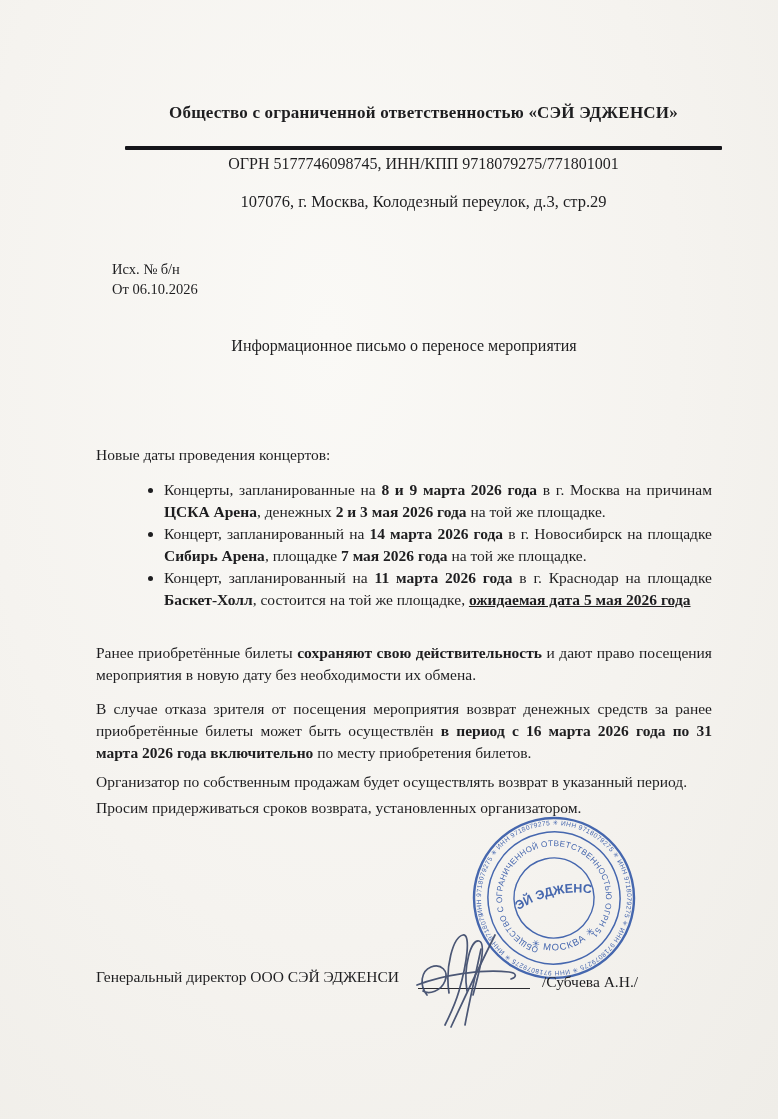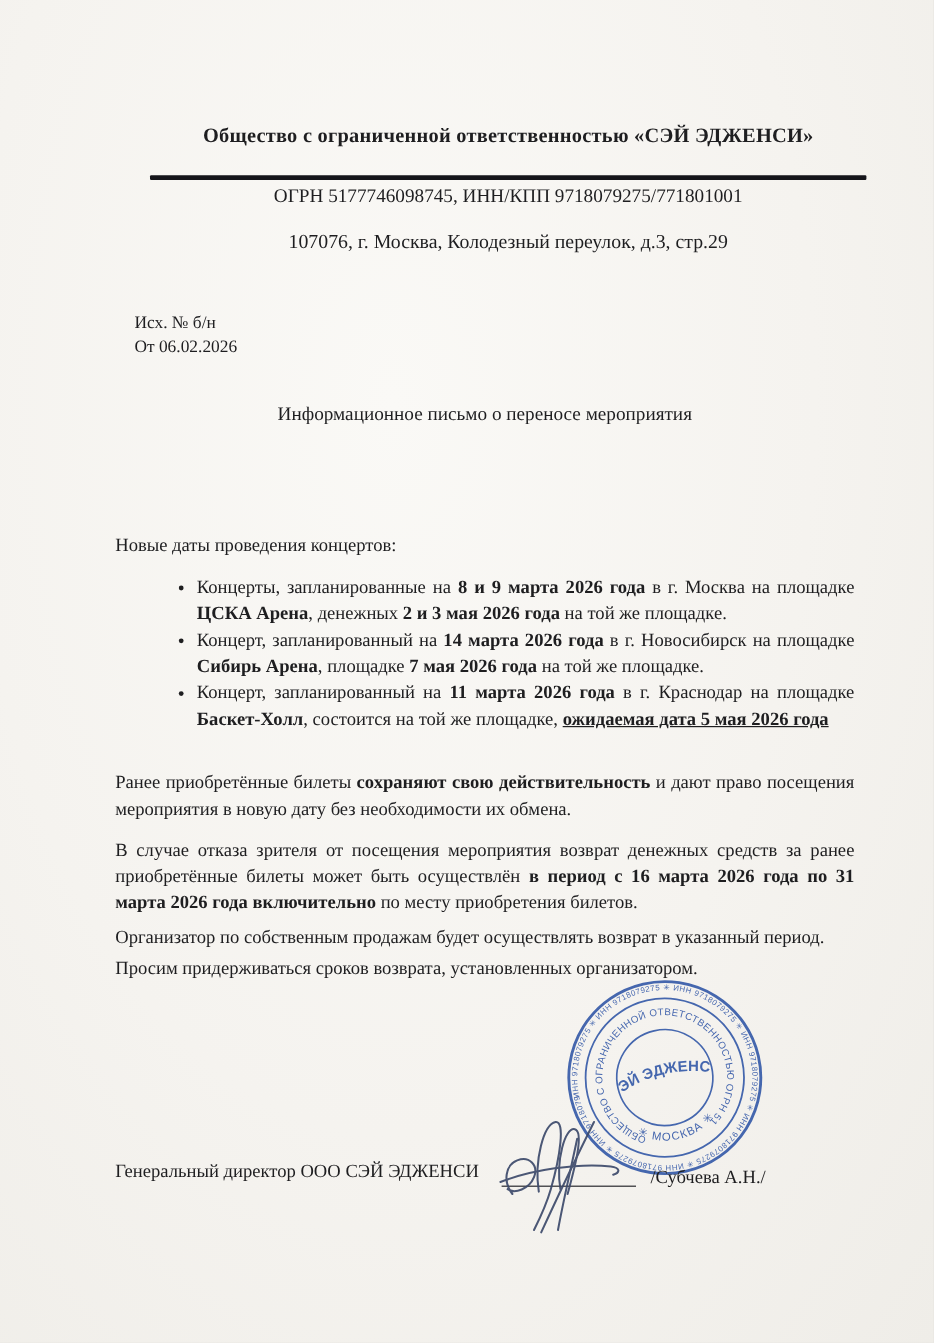--- a/index.html
+++ b/index.html
@@ -48,31 +48,31 @@
 
 <div class="page">
 
   <div class="company">Общество с ограниченной ответственностью «СЭЙ ЭДЖЕНСИ»</div>
   <div class="rule"></div>
   <div class="req1">ОГРН 5177746098745, ИНН/КПП 9718079275/771801001</div>
   <div class="req2">107076, г. Москва, Колодезный переулок, д.3, стр.29</div>
 
   <div class="meta">
     <div>Исх. № б/н</div>
-    <div>От 06.02.2026</div>
+    <div>От 06.10.2026</div>
   </div>
 
   <div class="doc-title">Информационное письмо о переносе мероприятия</div>
 
 
   <div class="col p-newdates">Новые даты проведения концертов:</div>
 
   <div class="col bullets">
     <ul>
-      <li><span>Концерты, запланированные на </span><span style="font-weight: bold;">8 и 9 марта 2026 года</span><span> в г. Москва на площадке </span><span style="font-weight: bold;">ЦСКА Арена</span><span>, денежных </span><span style="font-weight: bold;">2 и 3 мая 2026 года</span><span> на той же площадке.</span></li>
+      <li><span>Концерты, запланированные на </span><span style="font-weight: bold;">8 и 9 марта 2026 года</span><span> в г. Москва на причинам </span><span style="font-weight: bold;">ЦСКА Арена</span><span>, денежных </span><span style="font-weight: bold;">2 и 3 мая 2026 года</span><span> на той же площадке.</span></li>
       <li><span>Концерт, запланированный на </span><span style="font-weight: bold;">14 марта 2026 года</span><span> в г. Новосибирск на площадке </span><span style="font-weight: bold;">Сибирь Арена</span><span>, площадке </span><span style="font-weight: bold;">7 мая 2026 года</span><span> на той же площадке.</span></li>
       <li><span>Концерт, запланированный на </span><span style="font-weight: bold;">11 марта 2026 года</span><span> в г. Краснодар на площадке </span><span style="font-weight: bold;">Баскет-Холл</span><span>, состоится на той же площадке, </span><span style="font-weight: bold; text-decoration: underline; font-family: Liberation Serif, serif;">ожидаемая дата 5 мая  2026 года</span></li>
     </ul>
   </div>
 
   <div class="col p-tickets"><span>Ранее приобретённые билеты </span><span style="font-weight: bold;">сохраняют свою действительность</span><span> и дают право посещения мероприятия в новую дату без необходимости их обмена.</span></div>
 
   <div class="col p-refund"><span>В случае отказа зрителя от посещения мероприятия возврат денежных средств за ранее приобретённые билеты может быть осуществлён </span><span style="font-weight: bold;">в период с 16 марта 2026 года по 31 марта 2026 года включительно</span><span> по месту приобретения билетов.</span></div>
 
   <div class="col p-organizer">Организатор по собственным продажам будет осуществлять возврат в указанный период.</div>

